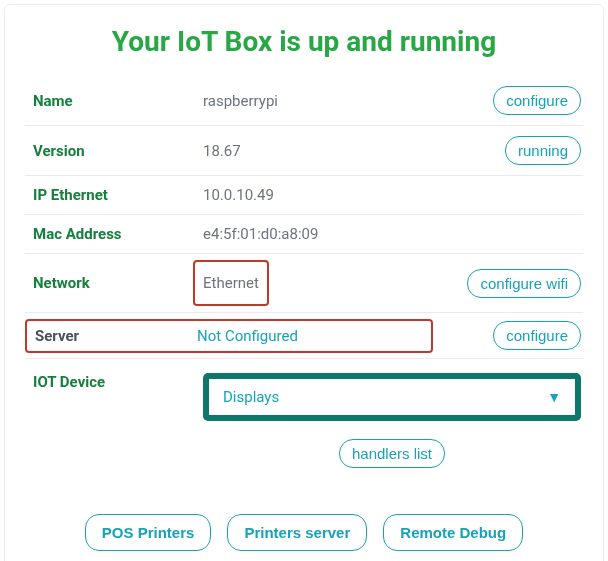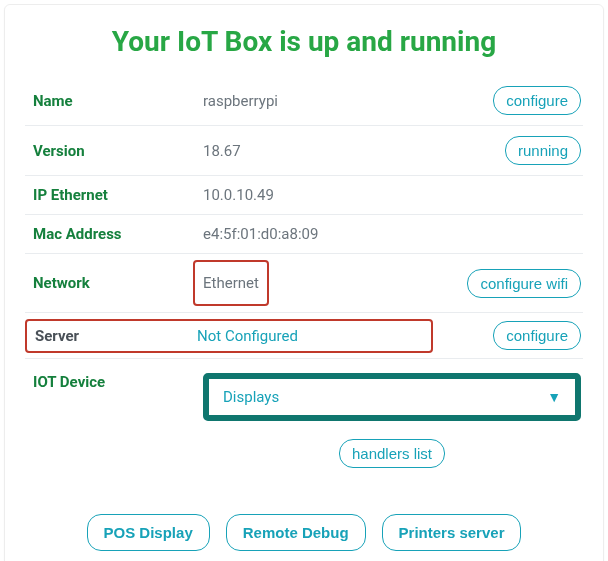--- a/index.html
+++ b/index.html
@@ -160,22 +160,22 @@
         </div>
         <div class="handlers-wrap">
           <button class="btn">handlers list</button>
         </div>
       </td>
     </tr>
   </tbody>
     </table>
 
   <div class="bottom-row">
-    <button class="btn btn-lg">POS Display</button>
+    <button class="btn btn-lg">POS Printers</button>
+    <button class="btn btn-lg">Printers server</button>
     <button class="btn btn-lg">Remote Debug</button>
-    <button class="btn btn-lg">Printers server</button>
   </div>
 </div>
 
 <div class="footer">
   
   
 </div>
 
 </body></html>

